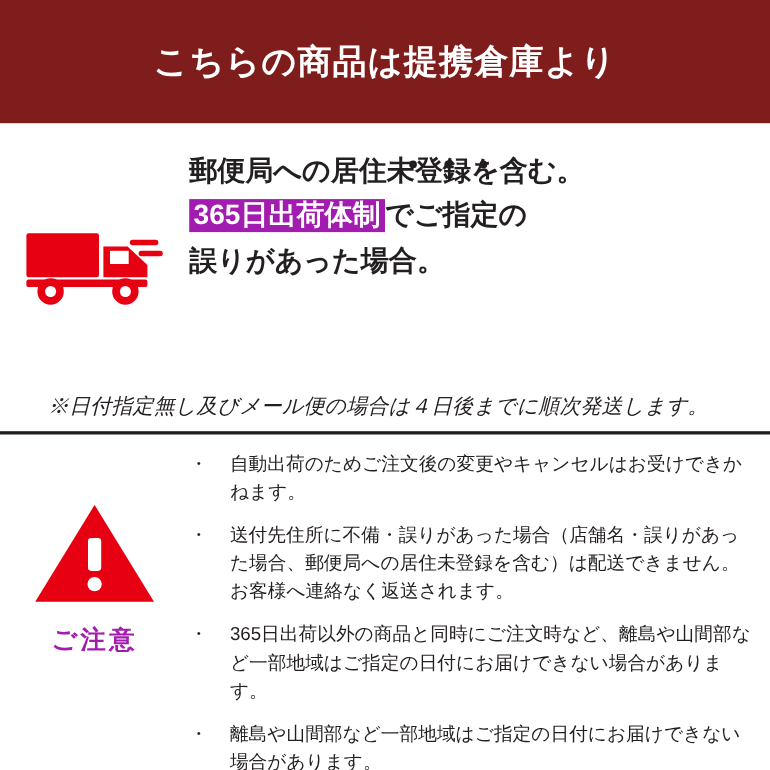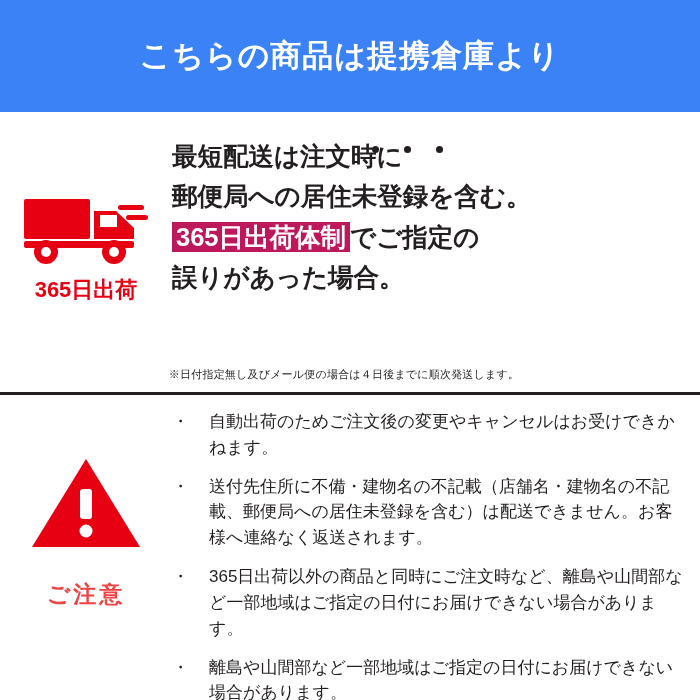--- a/index.html
+++ b/index.html
@@ -18,21 +18,21 @@
     width: 700px;
     height: 700px;
     position: relative;
     box-sizing: border-box;
     display: flex;
     flex-direction: column;
   }
 
   
   .header {
-    background: #3b82f6;
+    background: #7f1d1d;
     color: #ffffff;
     height: 112px;
     flex: 0 0 112px;
     display: flex;
     flex-direction: column;
     align-items: center;
     justify-content: center;
     text-align: center;
     letter-spacing: 1px;
   }
@@ -100,54 +100,55 @@
     gap: 25px;
   }
   .dots span {
     display: block;
     width: 7px;
     height: 7px;
     border-radius: 50%;
     background: #231f20;
   }
   .hl {
-    background: #be185d;
+    background: #a21caf;
     color: #ffffff;
     padding: 1px 4px;
   }
   .note {
-    font-size: 11px;
+    font-size: 19px;
     color: #231f20;
     text-align: center;
     padding: 0 12px 10px 0;
     letter-spacing: 0.2px;
     white-space: nowrap;
+    font-style: italic;
   }
 
   
   .bot {
     flex: 1 1 auto;
     display: flex;
     flex-direction: row;
     padding-top: 8px;
   }
   .warn-col {
     flex: 0 0 172px;
     display: flex;
     flex-direction: column;
     align-items: center;
     justify-content: flex-start;
     padding-top: 52px;
   }
   .warn-label {
-    color: #ef4444;
+    color: #a21caf;
     font-size: 23px;
     font-weight: bold;
     letter-spacing: 3px;
-    margin-top: 24px;
+    margin-top: 10px;
   }
   .bullets {
     flex: 1 1 auto;
     padding: 6px 16px 0 0;
   }
   .bullet {
     display: flex;
     flex-direction: row;
     font-size: 17px;
     line-height: 1.52;
@@ -193,31 +194,29 @@
               <rect x="104" y="26" width="22" height="5" rx="2.5"></rect>
             </g>
             <g>
               <circle cx="24" cy="63" r="12" fill="#e60012"></circle>
               <circle cx="24" cy="63" r="5" fill="#ffffff"></circle>
               <circle cx="92" cy="63" r="12" fill="#e60012"></circle>
               <circle cx="92" cy="63" r="5" fill="#ffffff"></circle>
             </g>
           </svg>
         </span>
-        <div class="truck-label">365日出荷</div>
       </div>
 
       <div class="mid-text">
         <div class="mid-line dotted">
           <div class="dots">
             <span></span>
               <span></span>
               <span></span>
           </div>
-          <span>最短配送は注文時に</span>
         </div>
         <div class="mid-line">郵便局への居住未登録を含む。</div>
         <div class="mid-line"><span class="hl">365日出荷体制</span><span>でご指定の</span></div>
         <div class="mid-line">誤りがあった場合。</div>
       </div>
 
     </div>
     <div class="note">※日付指定無し及びメール便の場合は４日後までに順次発送します。</div>
   </div>
 
@@ -233,21 +232,21 @@
       <div class="warn-label">ご注意</div>
     </div>
 
     <div class="bullets">
       <div class="bullet">
         <div class="dot">・</div>
         <div class="txt">自動出荷のためご注文後の変更やキャンセルはお受けできかねます。</div>
       </div>
       <div class="bullet">
         <div class="dot">・</div>
-        <div class="txt">送付先住所に不備・建物名の不記載（店舗名・建物名の不記載、郵便局への居住未登録を含む）は配送できません。お客様へ連絡なく返送されます。</div>
+        <div class="txt">送付先住所に不備・誤りがあった場合（店舗名・誤りがあった場合、郵便局への居住未登録を含む）は配送できません。お客様へ連絡なく返送されます。</div>
       </div>
       <div class="bullet">
         <div class="dot">・</div>
         <div class="txt">365日出荷以外の商品と同時にご注文時など、離島や山間部など一部地域はご指定の日付にお届けできない場合があります。</div>
       </div>
       <div class="bullet">
         <div class="dot">・</div>
         <div class="txt">離島や山間部など一部地域はご指定の日付にお届けできない場合があります。</div>
       </div>
     </div>

